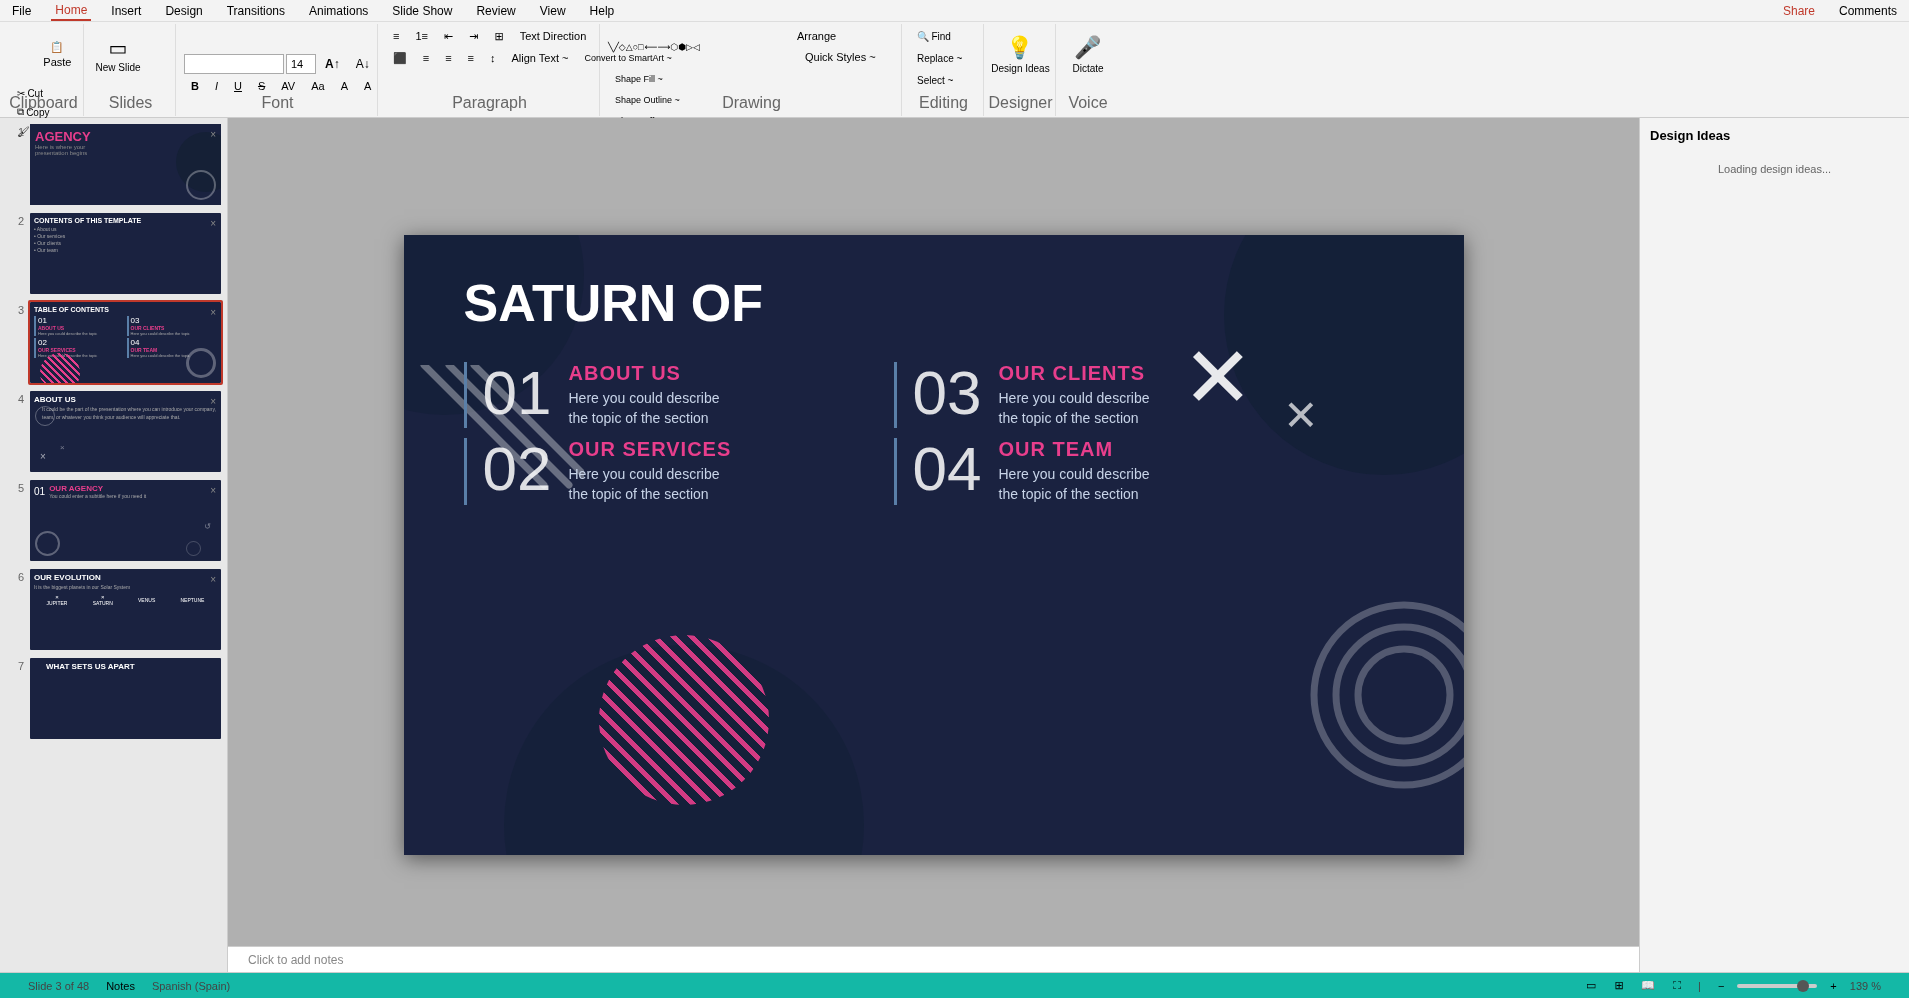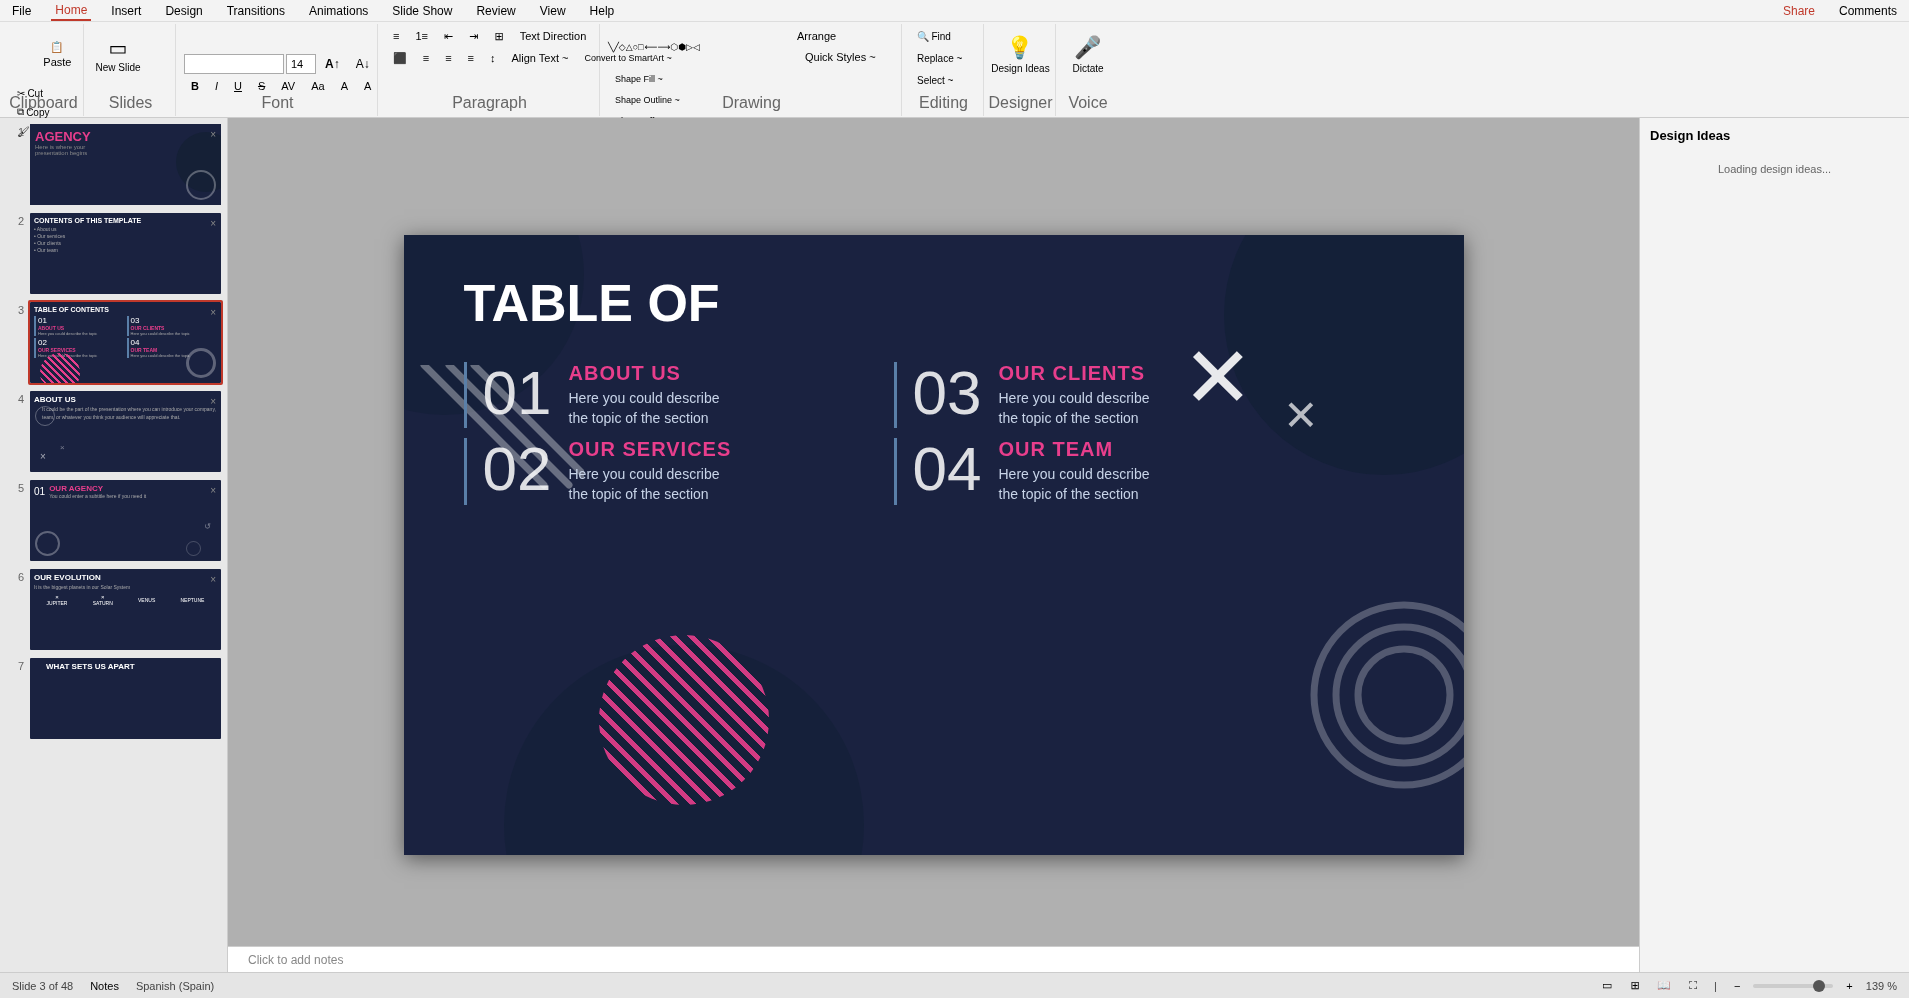--- a/index.html
+++ b/index.html
@@ -185,25 +185,25 @@
     }
     .design-ideas-header {
       font-size: 13px;
       font-weight: 600;
       margin-bottom: 8px;
     }
 
     
     .status-bar {
       height: 26px;
-      background: #e5e5e5;
+      background: #14b8a6;
       border-top: 1px solid #ccc;
       display: flex;
       align-items: center;
-      padding: 0 12px;
+      padding: 0 28px;
       font-size: 11px;
       color: #444;
       justify-content: space-between;
     }
     .status-left { display: flex; gap: 12px; align-items: center; }
     .status-right { display: flex; gap: 8px; align-items: center; }
     .status-btn {
       background: transparent;
       border: 1px solid transparent;
       cursor: pointer;
@@ -553,21 +553,21 @@
         <circle cx="110" cy="110" r="90" fill="none" stroke="rgba(255,255,255,0.25)" stroke-width="7"></circle>
         <circle cx="110" cy="110" r="68" fill="none" stroke="rgba(255,255,255,0.25)" stroke-width="7"></circle>
         <circle cx="110" cy="110" r="46" fill="none" stroke="rgba(255,255,255,0.25)" stroke-width="7"></circle>
       </svg>
 
       <div style="position:absolute; bottom:50px; left:195px; width:170px; height:170px; border-radius:50%; overflow:hidden; background: repeating-linear-gradient(45deg, #e83e8c, #e83e8c 5px, transparent 5px, transparent 13px); opacity:0.9;"></div>
 
       <div class="slide-content">
 
         <div class="slide-title">
-          <div>TABLE OF</div>
+          <div>SATURN OF</div>
         </div>
 
         <div style="display:grid; grid-template-columns:1fr 1fr; gap:10px 60px; max-width:800px;">
 
           <div style="display:flex; align-items:flex-start; border-left:3px solid #5a7fa8; padding-left:16px;">
             <div style="font-size:62px; color:white; font-weight:300; opacity:0.85; margin-right:16px; line-height:1; min-width:70px;">01</div>
             <div>
               <div style="font-size:20px; font-weight:800; color:#e83e8c; text-transform:uppercase; letter-spacing:1px; margin-bottom:4px;">ABOUT US</div>
               <div style="font-size:14px; color:#c8d4e8; line-height:1.4;">
                 <span>Here you could describe</span><br>

